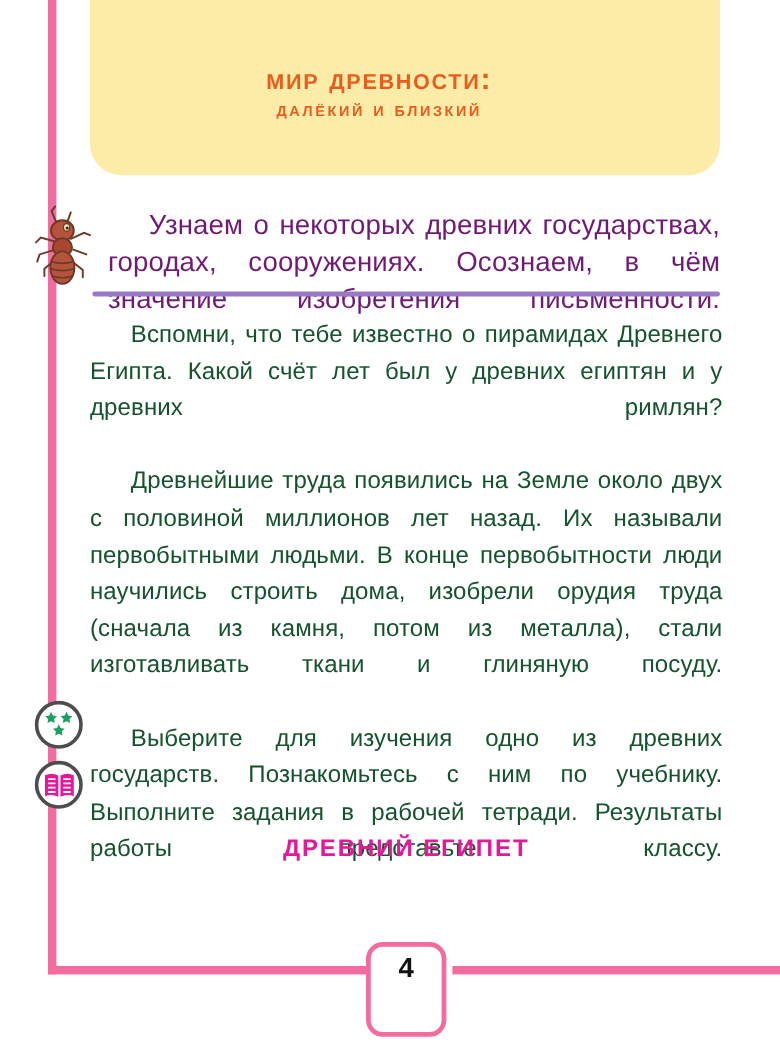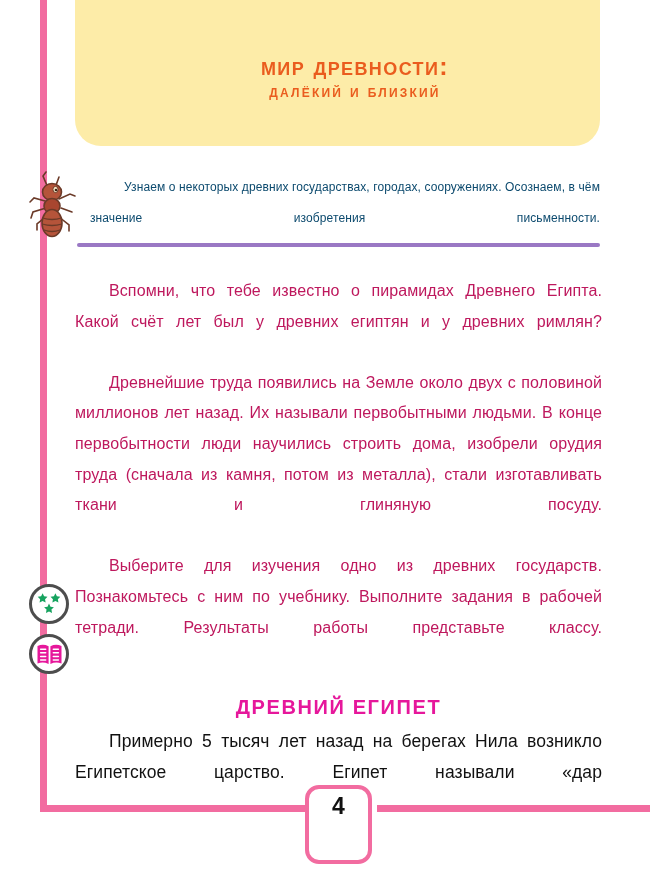--- a/index.html
+++ b/index.html
@@ -59,21 +59,20 @@
   .title-text {
     position: absolute;
     left: 75px;
     top: 52px;
     width: 482px;
     text-align: center;
     color: #ea5c1e;
     font-weight: bold;
     line-height: 1.18;
     letter-spacing: 0.5px;
-    padding-left: 39px;
   }
   .title-line {
     display: block;
     font-size: 25px;
     font-variant: small-caps;
     text-transform: lowercase;
   }
   .title-line.l1 { letter-spacing: 1.4px; }
   .title-line.l2 { letter-spacing: 2.2px; font-size: 17px; }
 
@@ -86,23 +85,23 @@
     height: 76px;
   }
   .ant-wrap svg { display: block; }
 
   
   .lead {
     position: absolute;
     left: 90px;
     top: 172px;
     width: 510px;
-    font-size: 12px;
+    font-size: 23px;
     line-height: 31px;
-    color: #0c4a6e;
+    color: #701a75;
     text-align: justify;
     text-justify: inter-word;
     text-indent: 34px;
     letter-spacing: 0.1px;
   }
   .lead::after {
     content: "";
     display: inline-block;
     width: 100%;
   }
@@ -115,25 +114,25 @@
     width: 523px;
     height: 4px;
     background: #9a78c4;
     border-radius: 2px;
   }
 
   
   .body-text {
     position: absolute;
     left: 75px;
-    top: 276px;
+    top: 264px;
     width: 527px;
-    font-size: 16px;
+    font-size: 20px;
     line-height: 30.6px;
-    color: #be185d;
+    color: #14532d;
   }
   .body-text p {
     margin: 0;
     text-align: justify;
     text-justify: inter-word;
     text-indent: 34px;
     letter-spacing: 0.1px;
     -webkit-hyphens: auto;
     hyphens: auto;
   }
@@ -298,20 +297,17 @@
         <path d="M17.3 6.2 L22.4 6.2"></path>
         <path d="M17.3 9.8 L22.4 9.8"></path>
         <path d="M17.3 13.4 L22.4 13.4"></path>
         <path d="M17.3 17 L22.4 17"></path>
       </g>
     </svg>
   </div>
 
   <div class="section-heading">ДРЕВНИЙ ЕГИПЕТ</div>
 
-  <div class="closing">
-    <p>Примерно 5 тысяч лет назад на берегах Нила возникло Египетское царство. Египет называли «дар</p>
-  </div>
 
   <div class="page-badge"></div>
   <div class="page-number">4</div>
 
 </div>
 
 </body></html>

